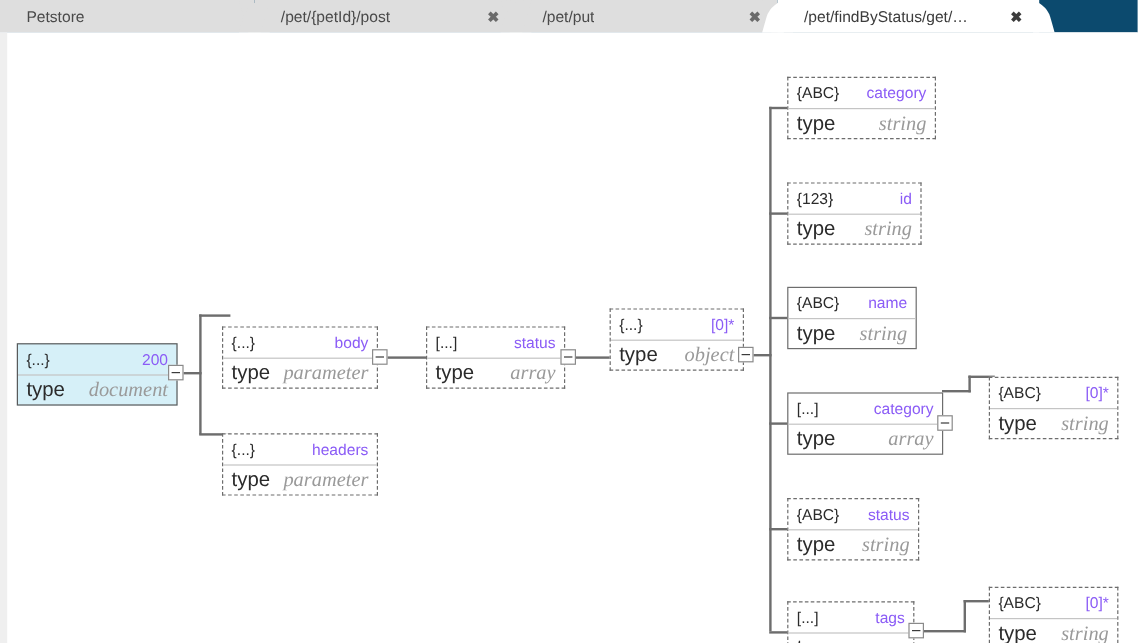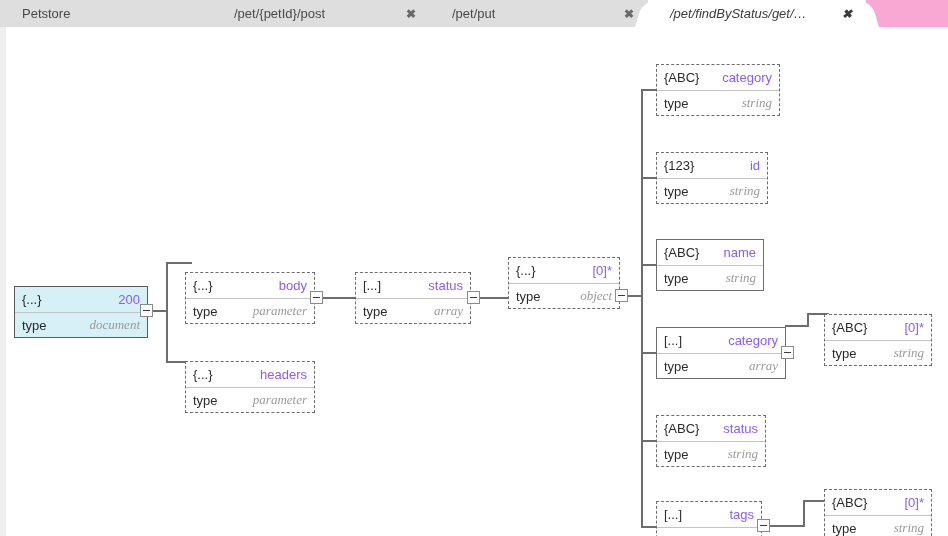--- a/index.html
+++ b/index.html
@@ -9,21 +9,21 @@
     width: 948px; height: 536px;
     overflow: hidden;
     background: #ffffff;
     font-family: "Liberation Sans", sans-serif;
   }
 
   
   #tabbar {
     position: absolute; left: 0; top: 0;
     width: 948px; height: 27px;
-    background: #f9a8d4;
+    background: #0c4a6e;
   }
   #tabbar .tab {
     position: absolute; top: 0; height: 27px;
     display: flex; align-items: center;
     font-size: 13px; color: #4a4a4a;
     white-space: nowrap;
     background: #dedede;
     cursor: default;
   }
   #tabbar .tab.active { background: #ffffff; color: #3c3c3c; }
@@ -72,21 +72,21 @@
   .node.selected {
     background: #d6f0f8;
     border: 1px solid #5a5a5a;
     border-style: solid;
   }
   .node .row {
     position: relative;
     display: flex; align-items: center;
     height: 25px;
     padding: 0 7px;
-    font-size: 13px;
+    font-size: 17px;
     white-space: nowrap;
   }
   .node .row.head  { font-size: 13px; }
   .node .row.sep   { border-top: 1px solid #c4c4c4; }
   .node .kind {
     color: #2b2b2b;
   }
   .node .title {
     margin-left: auto;
     color: #8b5cf6;
@@ -145,21 +145,21 @@
     <span class="tclose">✖</span>
   </div>
 
   <div class="tab" style="left:430px; width:218px;">
     <span class="curve-l"></span>
     <span class="curve-r"></span>
     <span class="tlabel">/pet/put</span>
     <span class="tclose">✖</span>
   </div>
 
-  <div class="tab active" style="left:648px; width:218px;font-style:italic;">
+  <div class="tab active" style="left:648px; width:218px;">
     <span class="curve-l"></span>
     <span class="curve-r"></span>
     <span class="tlabel">/pet/findByStatus/get/…</span>
     <span class="tclose">✖</span>
   </div>
 
 </div>
 
 <div id="canvas">
 

